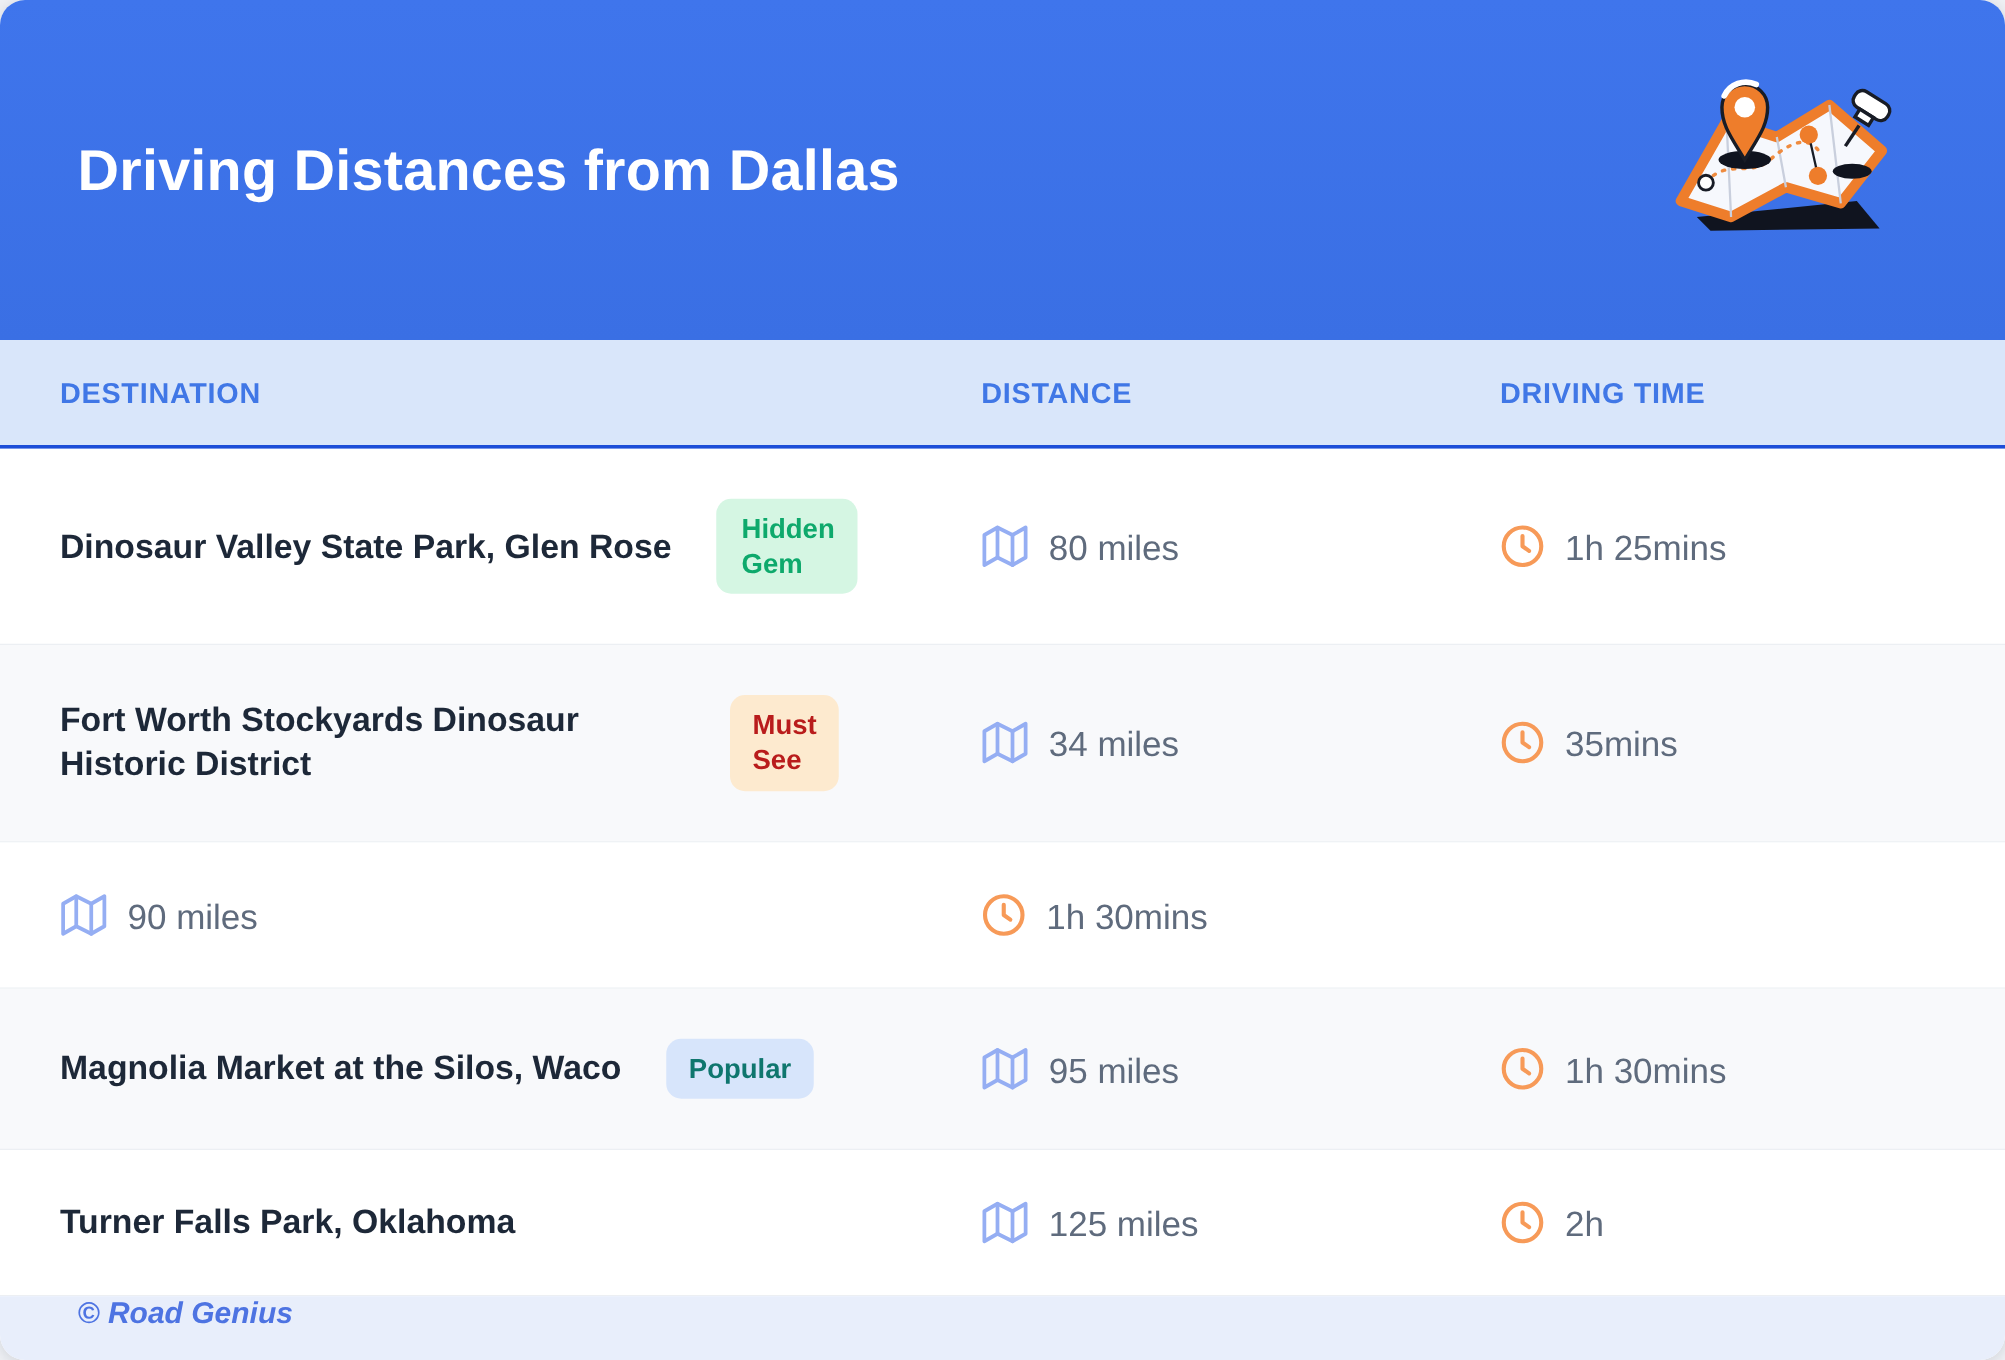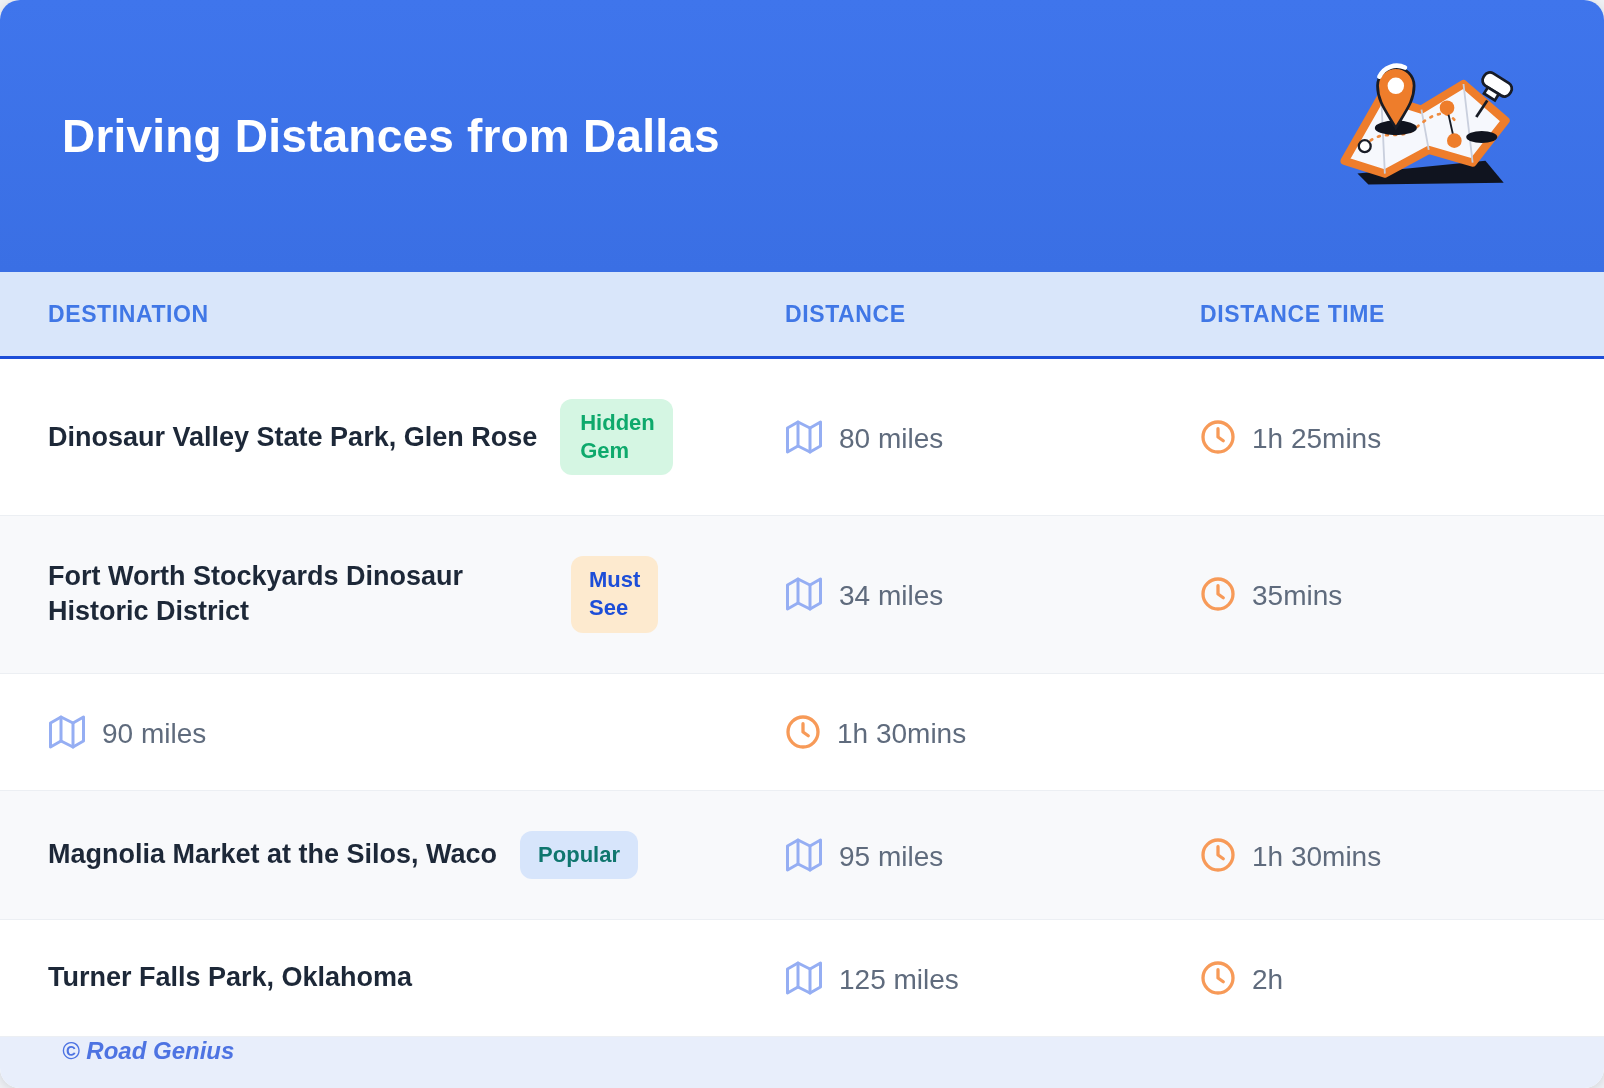--- a/index.html
+++ b/index.html
@@ -25,29 +25,29 @@
     padding:0 0 0 48px;border-bottom:3px solid #1d4ed8;
   }
   .th{color:#4077e6;font-size:23px;font-weight:700;letter-spacing:.6px;}
   
   .row{
     flex:0 0 auto;background:#ffffff;
     display:grid;grid-template-columns:737px 415px 1fr;align-items:center;
     padding:40px 0 40px 48px;border-bottom:1px solid #eceff3;
   }
   .row--stripe{background:#f8f9fb;}
-  .cell-dest{display:flex;align-items:center;gap:23px;padding-right:30px;}
+  .cell-dest{display:flex;align-items:center;gap:36px;padding-right:30px;}
   .name{color:#1d2838;font-size:27px;font-weight:700;line-height:1.3;}
   .row--wrap .name{max-width:500px;}
   .badge{
     display:inline-block;border-radius:12px;padding:10px 18px;
     font-size:22px;font-weight:700;line-height:1.28;flex:0 0 auto;
   }
   .badge--green{background:#d5f6e3;color:#0ea96c;width:min-content;padding-left:20px;}
-  .badge--orange{background:#fdeacf;color:#1d4ed8;width:min-content;}
+  .badge--orange{background:#fdeacf;color:#b91c1c;width:min-content;}
   .badge--blue{background:#d7e5fb;color:#0f766e;white-space:nowrap;}
   .cell-val{display:flex;align-items:flex-end;gap:16px;color:#5f6b7d;font-size:28px;font-weight:500;}
   .cell-val svg{flex:0 0 auto;}
   
   .foot{
     flex:1 1 auto;background:#e8eefb;display:flex;align-items:flex-start;
     padding-left:62px;
     font-style:italic;
   }
   .foot span{color:#4d73e2;font-size:24px;font-weight:600;}
@@ -88,21 +88,21 @@
           <rect x="166" y="40" width="34" height="16" rx="7" fill="#ffffff" stroke="#181c26" stroke-width="3"></rect>
           <rect x="176" y="56" width="14" height="8" fill="#ffffff" stroke="#181c26" stroke-width="3"></rect>
         </g>
       </g>
     </svg>
   </div>
 
   <div class="thead">
     <div class="th">DESTINATION</div>
     <div class="th">DISTANCE</div>
-    <div class="th">DISTANCE TIME</div>
+    <div class="th">DRIVING TIME</div>
   </div>
 
   <div class="row row--wrap">
     <div class="cell-dest">
       <span class="name">Dinosaur Valley State Park, Glen Rose</span>
       <span class="badge badge--green">Hidden Gem</span>
     </div>
     <div class="cell-val">
       <svg width="38" height="36" viewBox="0 0 24 24" fill="none" stroke="#95aef3" stroke-width="2" stroke-linecap="round" stroke-linejoin="round">
           <polygon points="1 6 8 2 16 6 23 2 23 18 16 22 8 18 1 22"></polygon>

